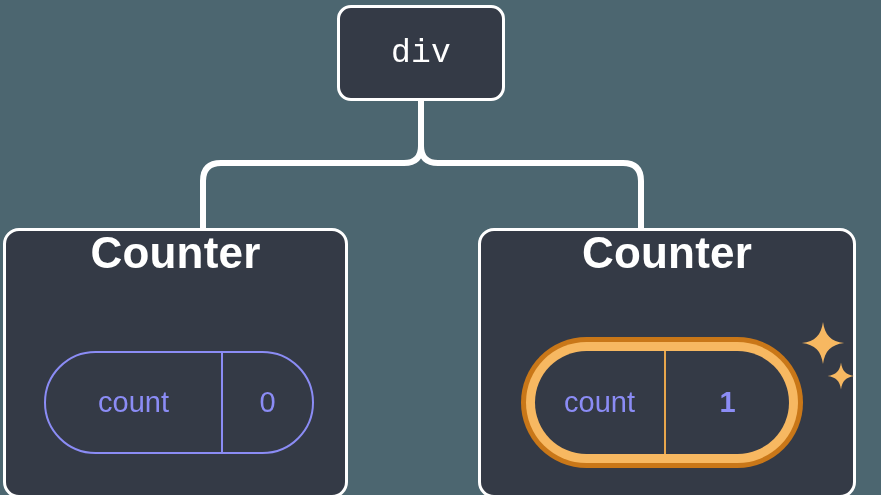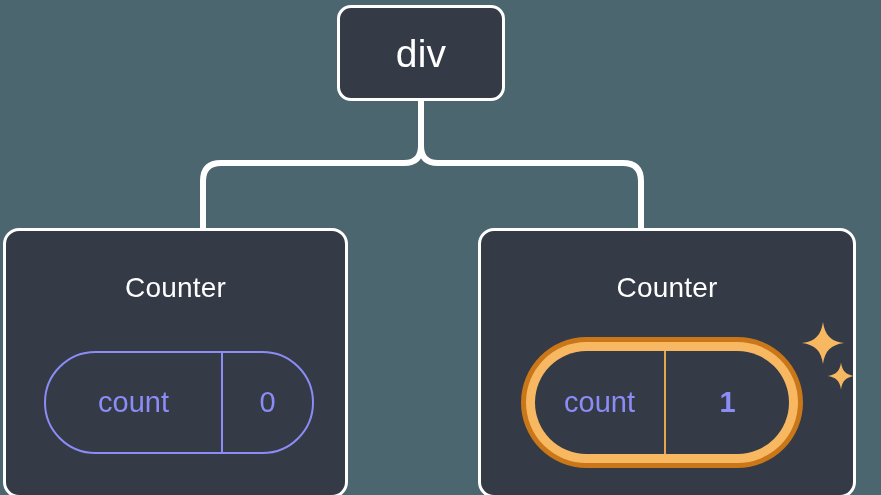--- a/index.html
+++ b/index.html
@@ -45,45 +45,45 @@
   #node-div {
     left: 337px;
     top: 5px;
     width: 168px;
     height: 96px;
     justify-content: center;
     border-radius: 14px;
   }
   .node-tag {
     color: #ffffff;
-    font-size: 39px;
+    font-size: 33px;
     font-weight: 400;
     letter-spacing: 0.2px;
     line-height: 1;
+    font-family: Liberation Mono, monospace;
   }
 
   #node-counter-left {
     left: 3px;
     top: 228px;
     width: 345px;
     height: 270px;
   }
   #node-counter-right {
     left: 478px;
     top: 228px;
     width: 378px;
     height: 270px;
   }
 
   .node-title {
     color: #ffffff;
-    font-size: 28px;
-    font-weight: 400;
+    font-size: 44px;
+    font-weight: 700;
     line-height: 1;
-    margin-top: 43px;
     letter-spacing: 0.2px;
   }
 
   
   .pill-wrap {
     position: absolute;
   }
   #pill-left {
     left: 38px;
     top: 120px;

